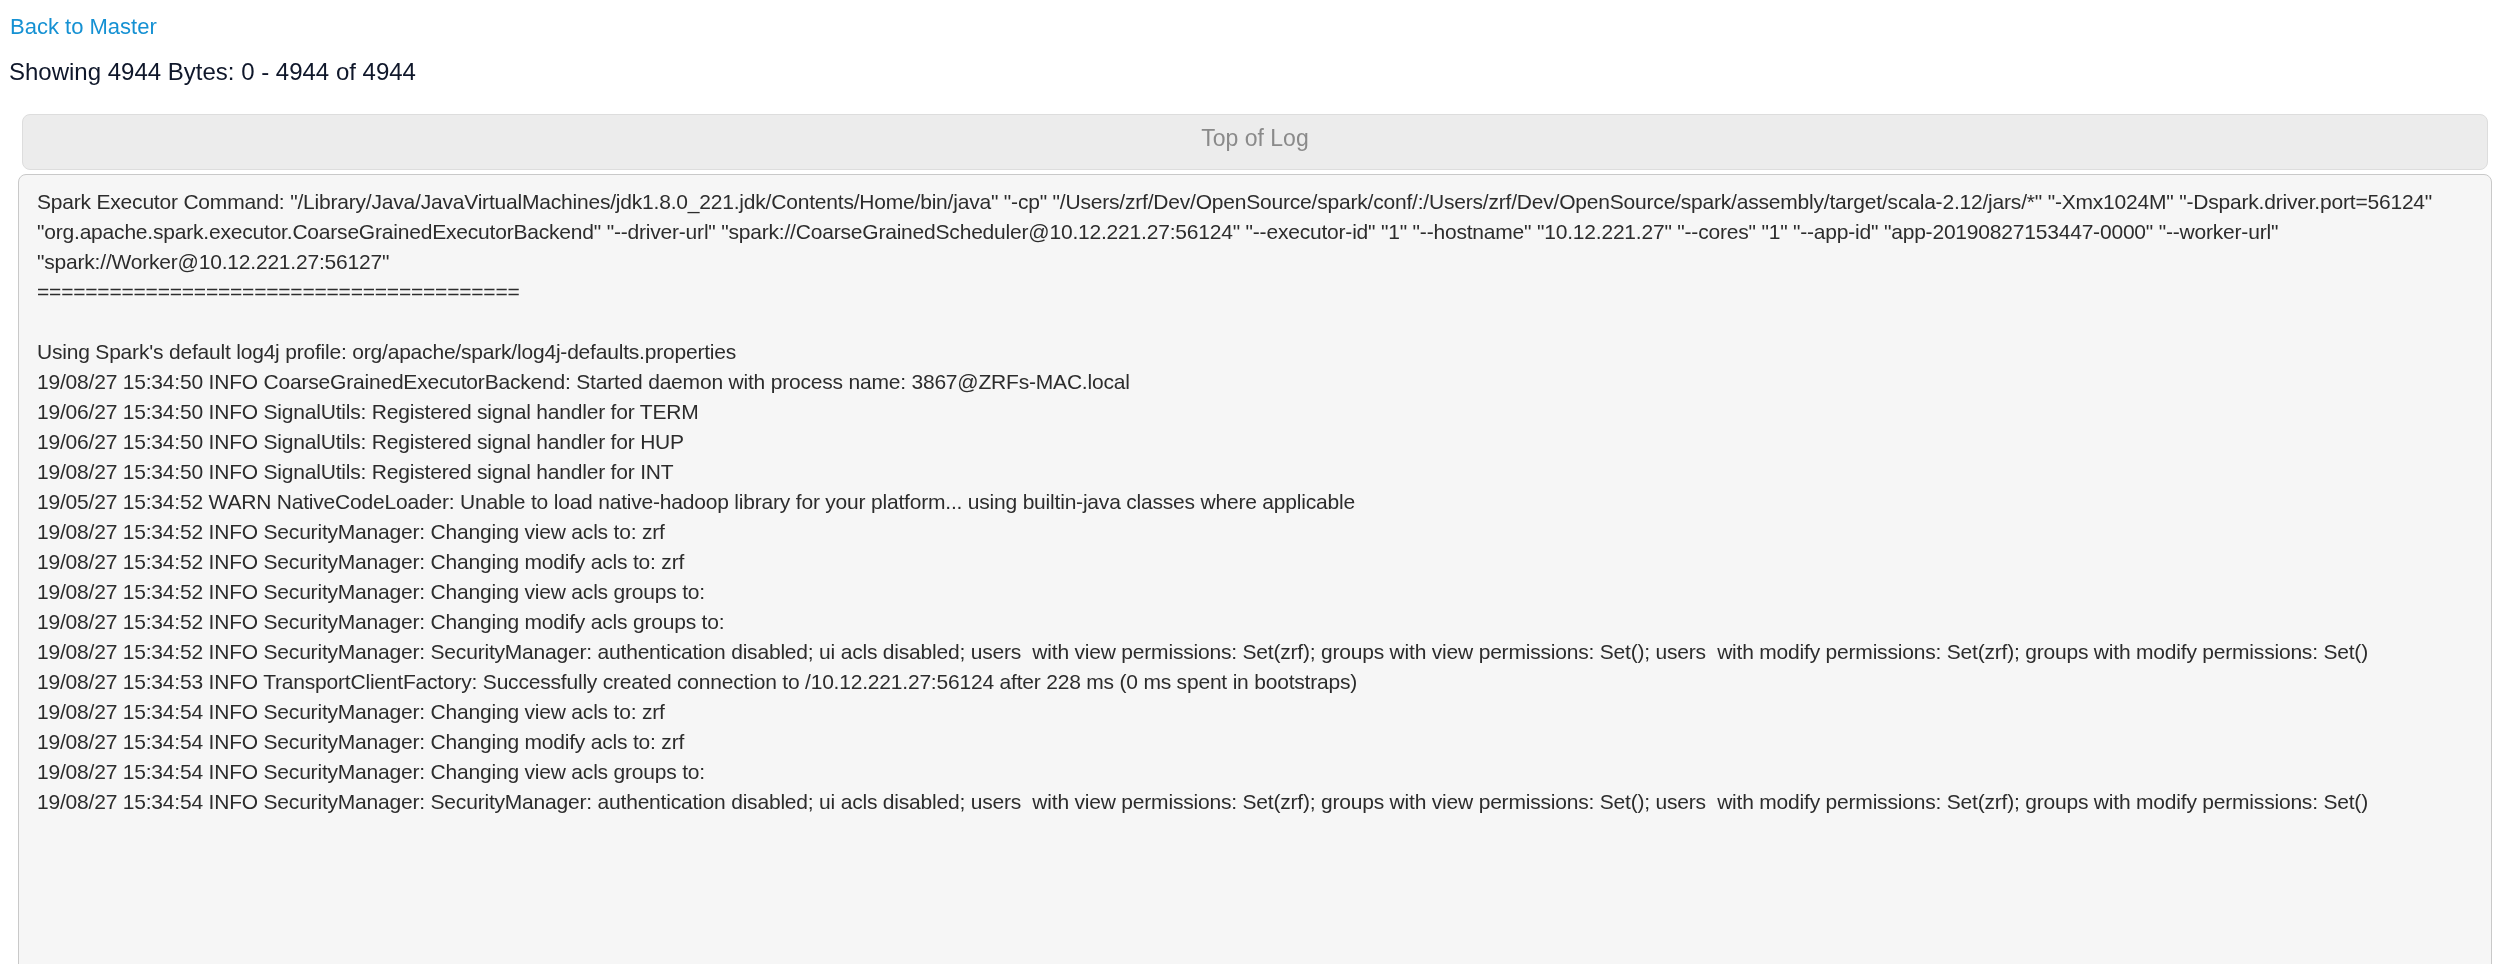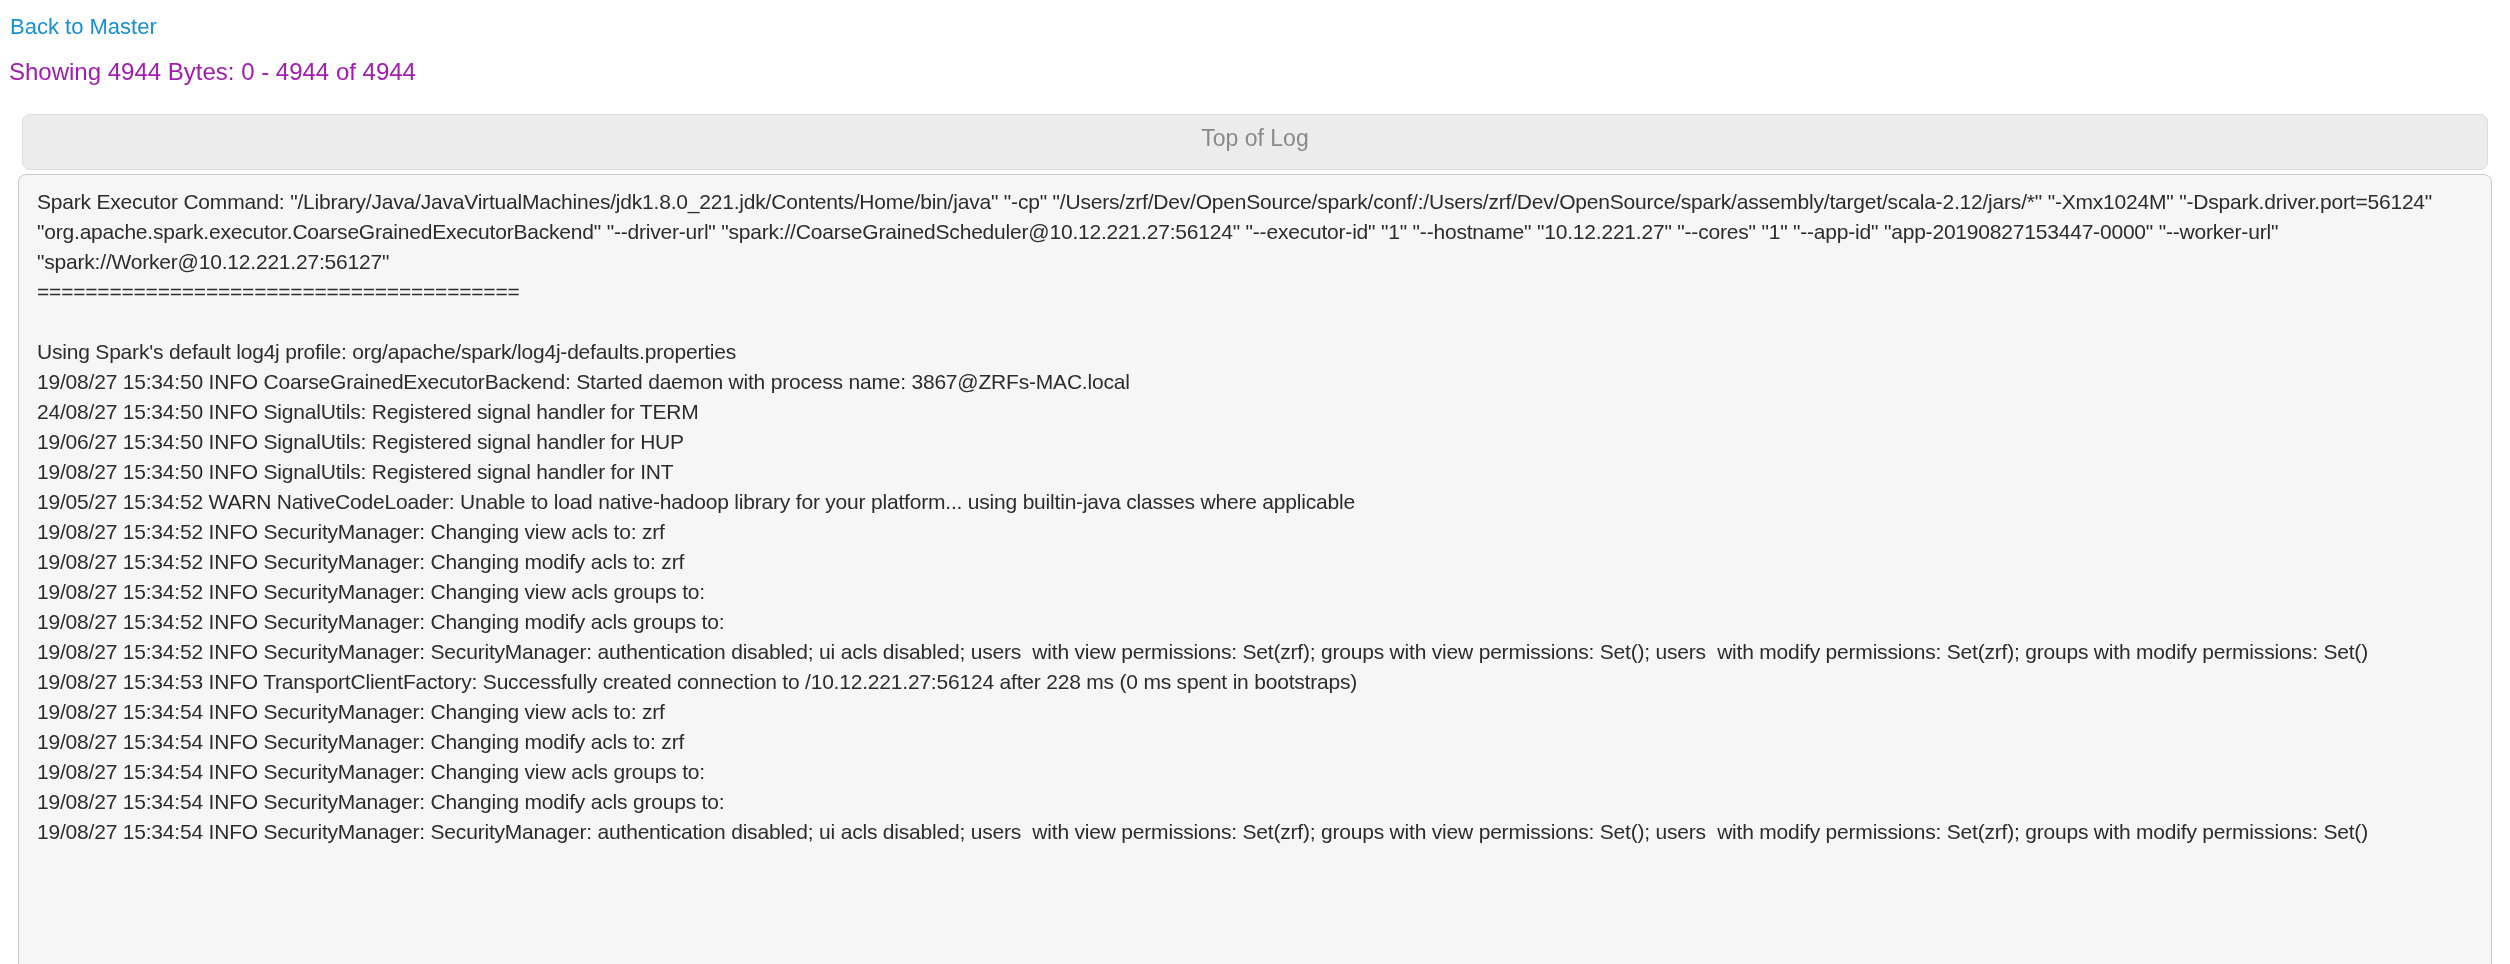--- a/index.html
+++ b/index.html
@@ -19,21 +19,21 @@
     line-height: 26px;
     color: var(--link_blue, #1591d3);
     text-decoration: none;
     cursor: pointer;
   }
 
   .showing-text {
     margin: 18px 0 0 9px;
     font-size: 24px;
     line-height: 28px;
-    color: #a21caf;
+    color: #0f172a;
   }
 
   .top-of-log-btn {
     margin: 28px 22px 0 22px;
     height: 56px;
     background: var(--bar_bg, #ececec);
     border: 1px solid #dddddd;
     border-radius: 8px;
     text-align: center;
     font-size: 23px;
@@ -73,31 +73,30 @@
 
   <div class="top-of-log-btn">Top of Log</div>
 
   <div class="log-box">
     <div>
         <div class="log-line">Spark Executor Command: "/Library/Java/JavaVirtualMachines/jdk1.8.0_221.jdk/Contents/Home/bin/java" "-cp" "/Users/zrf/Dev/OpenSource/spark/conf/:/Users/zrf/Dev/OpenSource/spark/assembly/target/scala-2.12/jars/*" "-Xmx1024M" "-Dspark.driver.port=56124" "org.apache.spark.executor.CoarseGrainedExecutorBackend" "--driver-url" "spark://CoarseGrainedScheduler@10.12.221.27:56124" "--executor-id" "1" "--hostname" "10.12.221.27" "--cores" "1" "--app-id" "app-20190827153447-0000" "--worker-url" "spark://Worker@10.12.221.27:56127"</div>
         <div class="log-line">========================================</div>
         <div class="log-line"></div>
         <div class="log-line">Using Spark's default log4j profile: org/apache/spark/log4j-defaults.properties</div>
         <div class="log-line">19/08/27 15:34:50 INFO CoarseGrainedExecutorBackend: Started daemon with process name: 3867@ZRFs-MAC.local</div>
-        <div class="log-line">24/08/27 15:34:50 INFO SignalUtils: Registered signal handler for TERM</div>
+        <div class="log-line">19/06/27 15:34:50 INFO SignalUtils: Registered signal handler for TERM</div>
         <div class="log-line">19/06/27 15:34:50 INFO SignalUtils: Registered signal handler for HUP</div>
         <div class="log-line">19/08/27 15:34:50 INFO SignalUtils: Registered signal handler for INT</div>
         <div class="log-line">19/05/27 15:34:52 WARN NativeCodeLoader: Unable to load native-hadoop library for your platform... using builtin-java classes where applicable</div>
         <div class="log-line">19/08/27 15:34:52 INFO SecurityManager: Changing view acls to: zrf</div>
         <div class="log-line">19/08/27 15:34:52 INFO SecurityManager: Changing modify acls to: zrf</div>
         <div class="log-line">19/08/27 15:34:52 INFO SecurityManager: Changing view acls groups to:</div>
         <div class="log-line">19/08/27 15:34:52 INFO SecurityManager: Changing modify acls groups to:</div>
         <div class="log-line">19/08/27 15:34:52 INFO SecurityManager: SecurityManager: authentication disabled; ui acls disabled; users  with view permissions: Set(zrf); groups with view permissions: Set(); users  with modify permissions: Set(zrf); groups with modify permissions: Set()</div>
         <div class="log-line">19/08/27 15:34:53 INFO TransportClientFactory: Successfully created connection to /10.12.221.27:56124 after 228 ms (0 ms spent in bootstraps)</div>
         <div class="log-line">19/08/27 15:34:54 INFO SecurityManager: Changing view acls to: zrf</div>
         <div class="log-line">19/08/27 15:34:54 INFO SecurityManager: Changing modify acls to: zrf</div>
         <div class="log-line">19/08/27 15:34:54 INFO SecurityManager: Changing view acls groups to:</div>
-        <div class="log-line">19/08/27 15:34:54 INFO SecurityManager: Changing modify acls groups to:</div>
         <div class="log-line">19/08/27 15:34:54 INFO SecurityManager: SecurityManager: authentication disabled; ui acls disabled; users  with view permissions: Set(zrf); groups with view permissions: Set(); users  with modify permissions: Set(zrf); groups with modify permissions: Set()</div>
       </div>
   </div>
 
 </div>
 
 </body></html>

